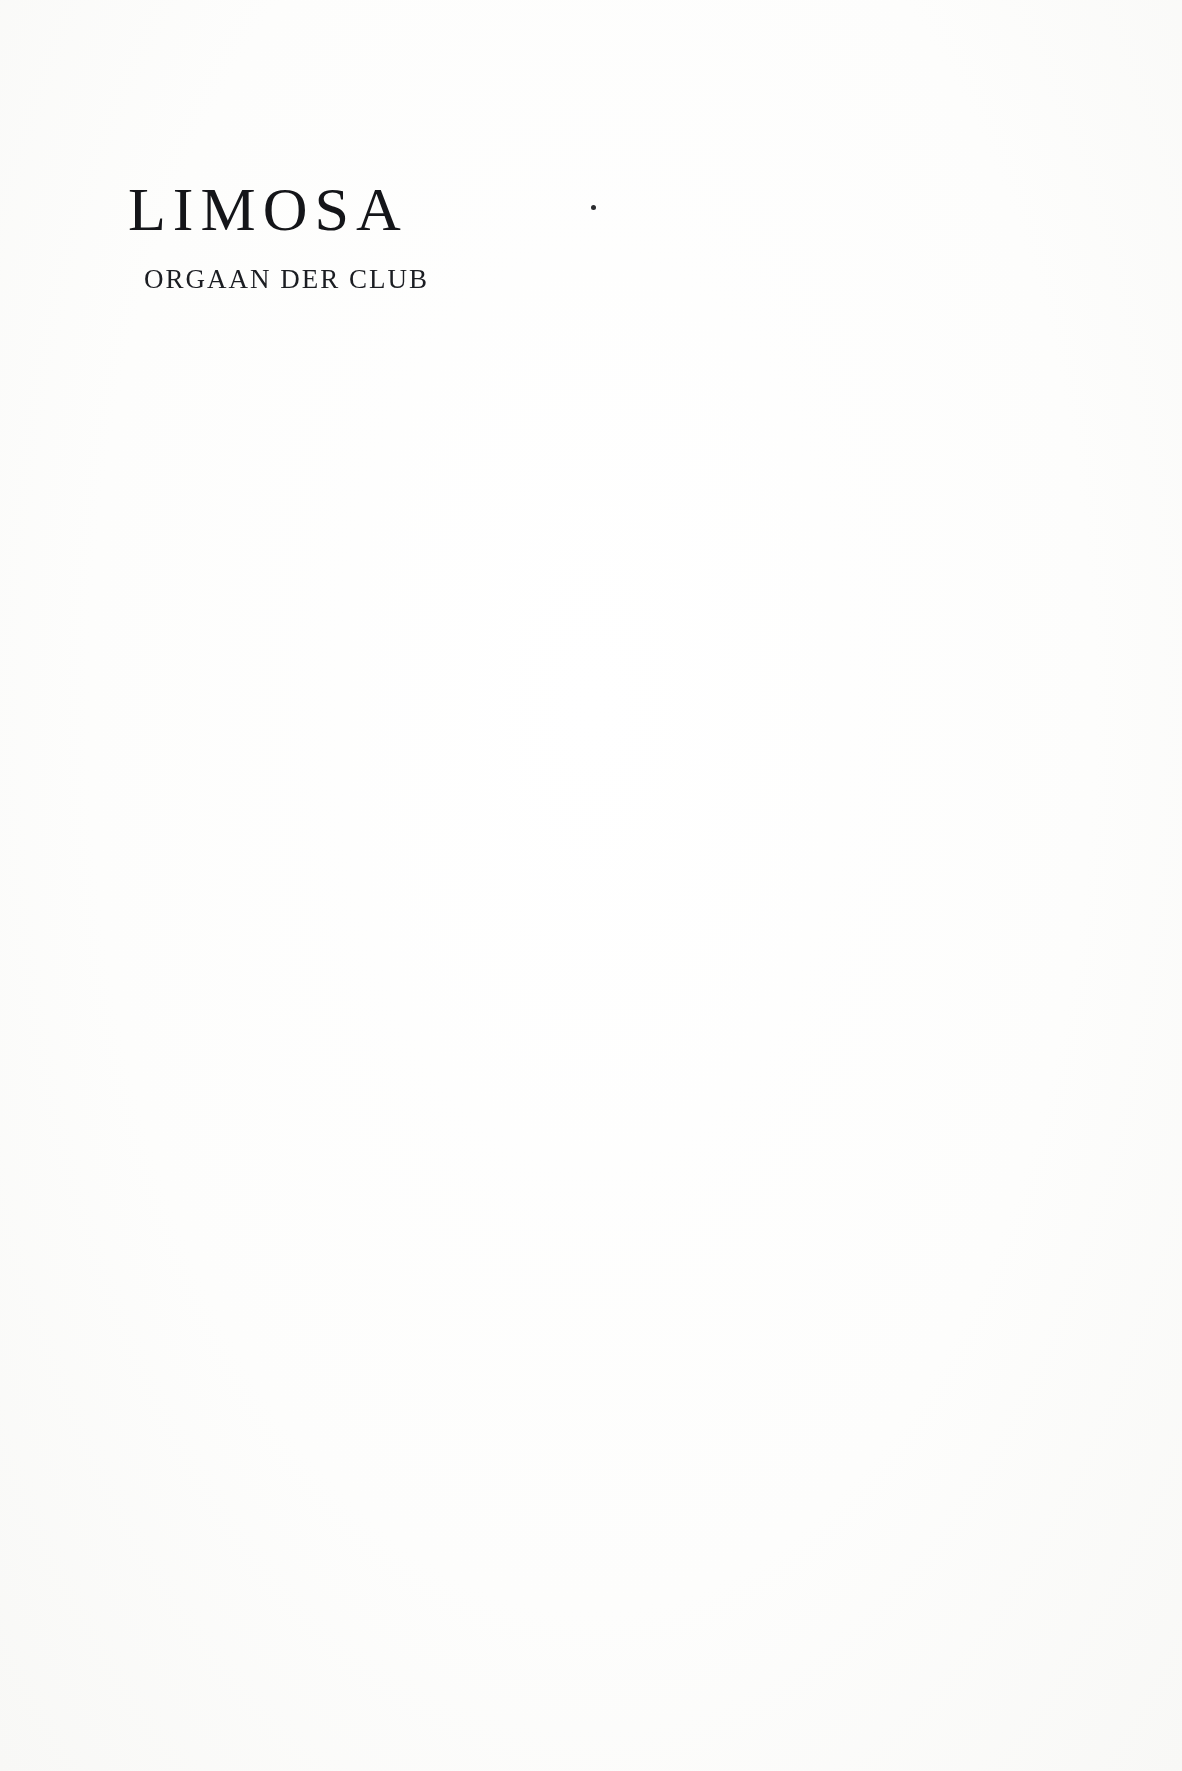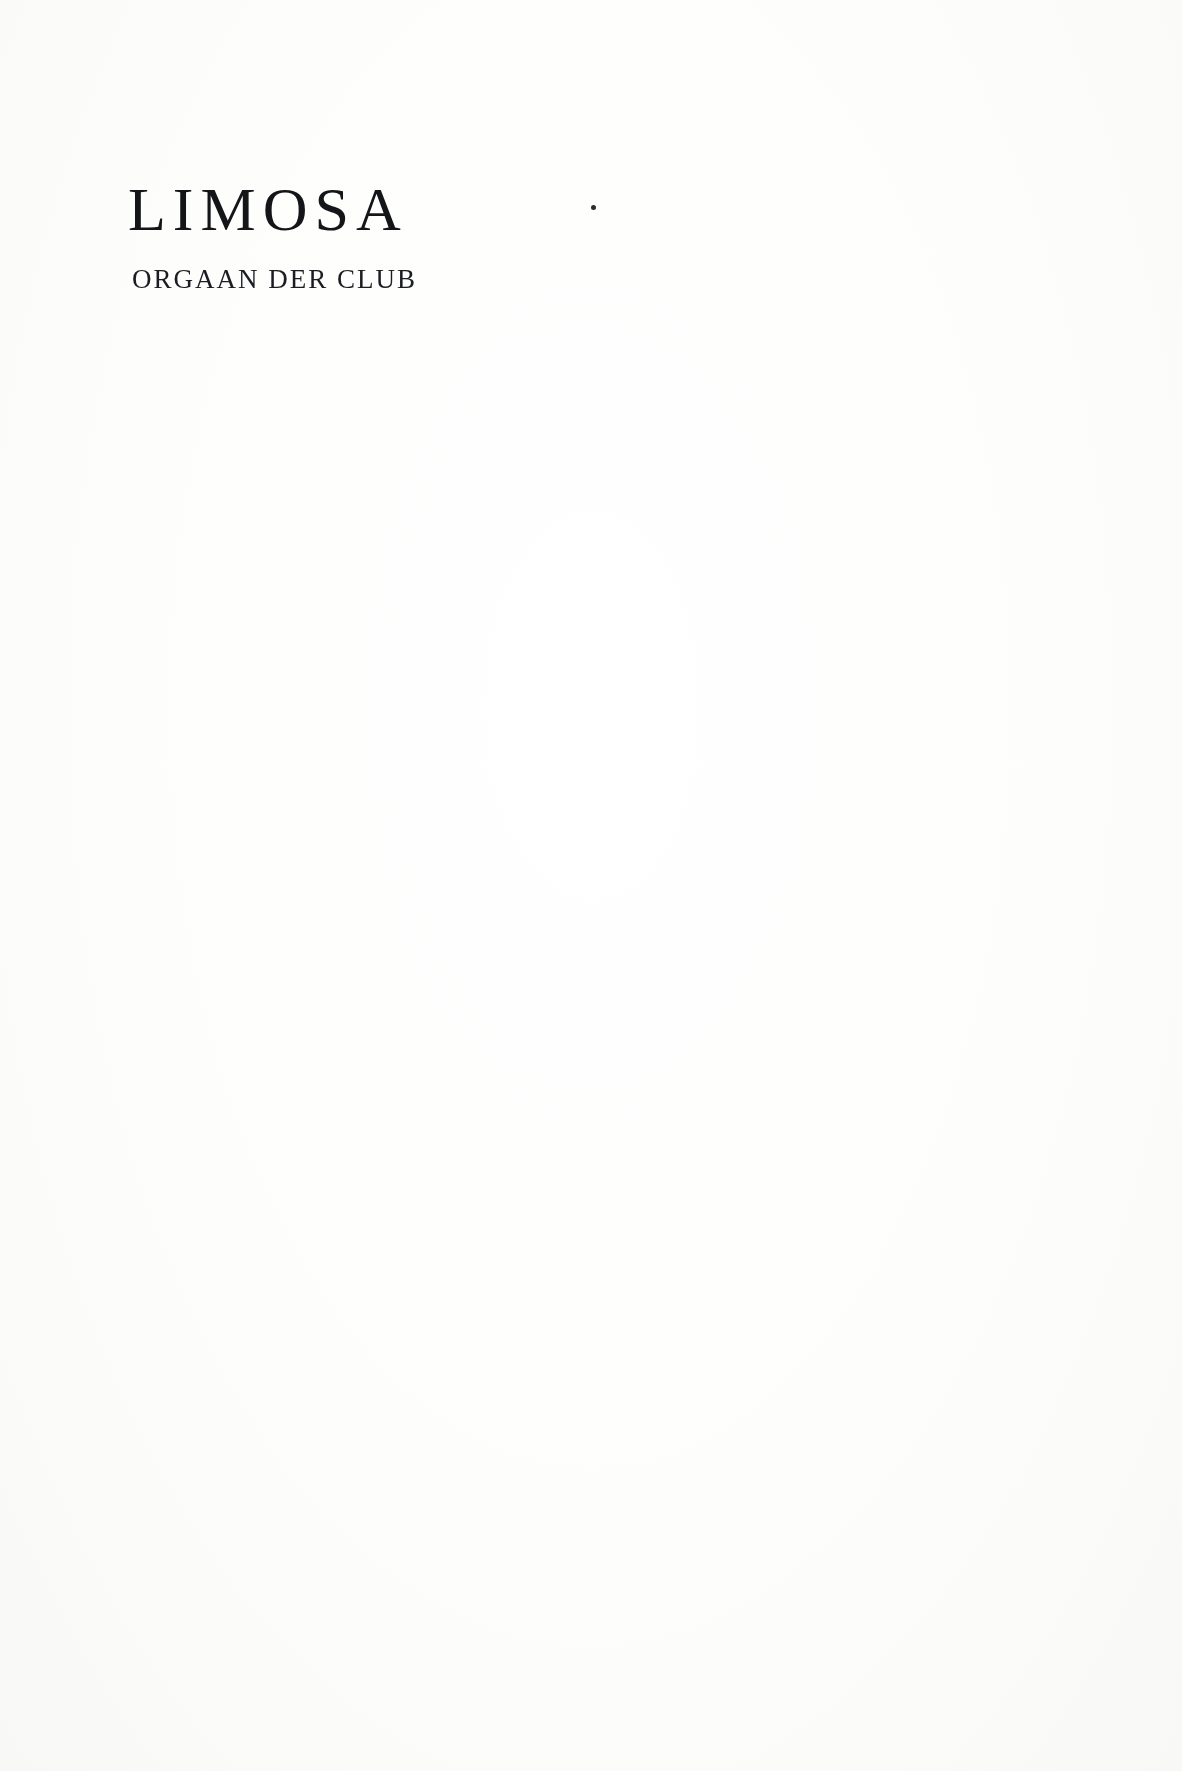--- a/index.html
+++ b/index.html
@@ -61,21 +61,21 @@
   .subtitle-block {
     margin-top: 22px;
   }
 
   .subtitle-line {
     font-family: "Liberation Serif", serif;
     font-size: 27px;
     line-height: 1.32;
     letter-spacing: 2.0px;
     color: #1b1d22;
-    margin: 4px;
+    margin: 16px;
     white-space: nowrap;
   }
 
   .subtitle-line.second {
     letter-spacing: 1.55px;
   }
 </style>
 </head>
 <body>
 

